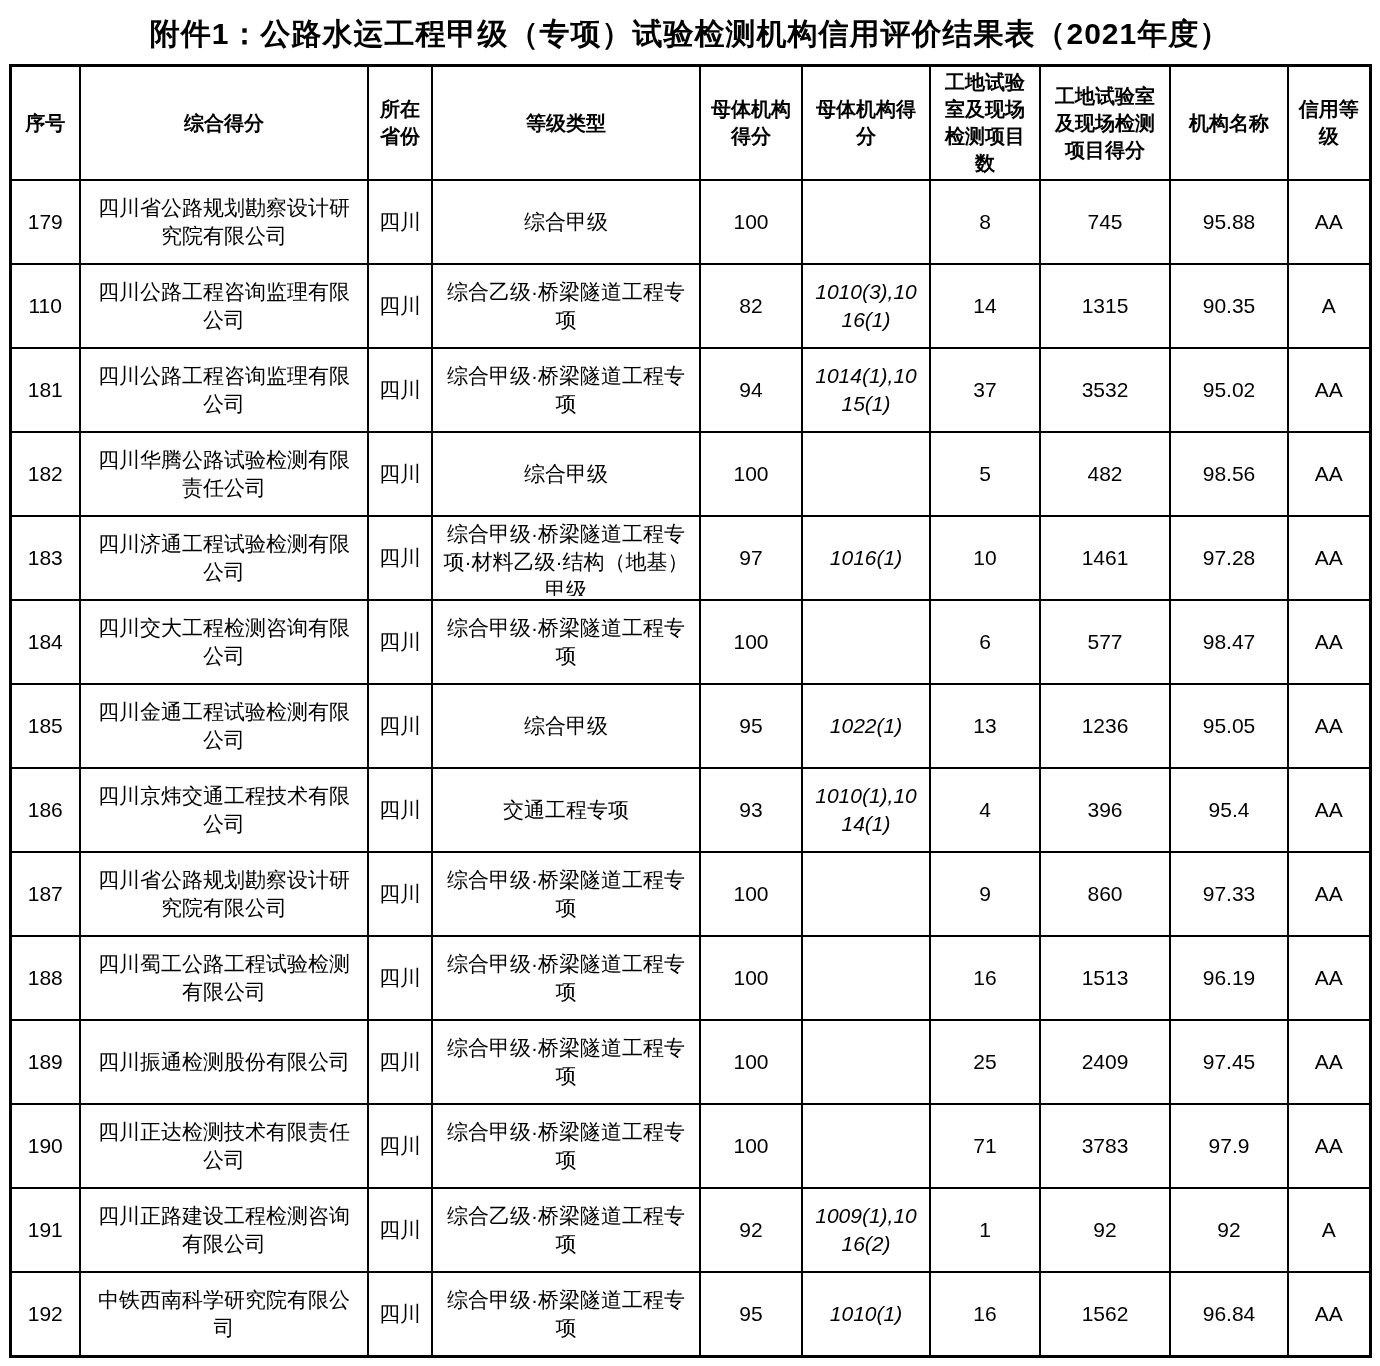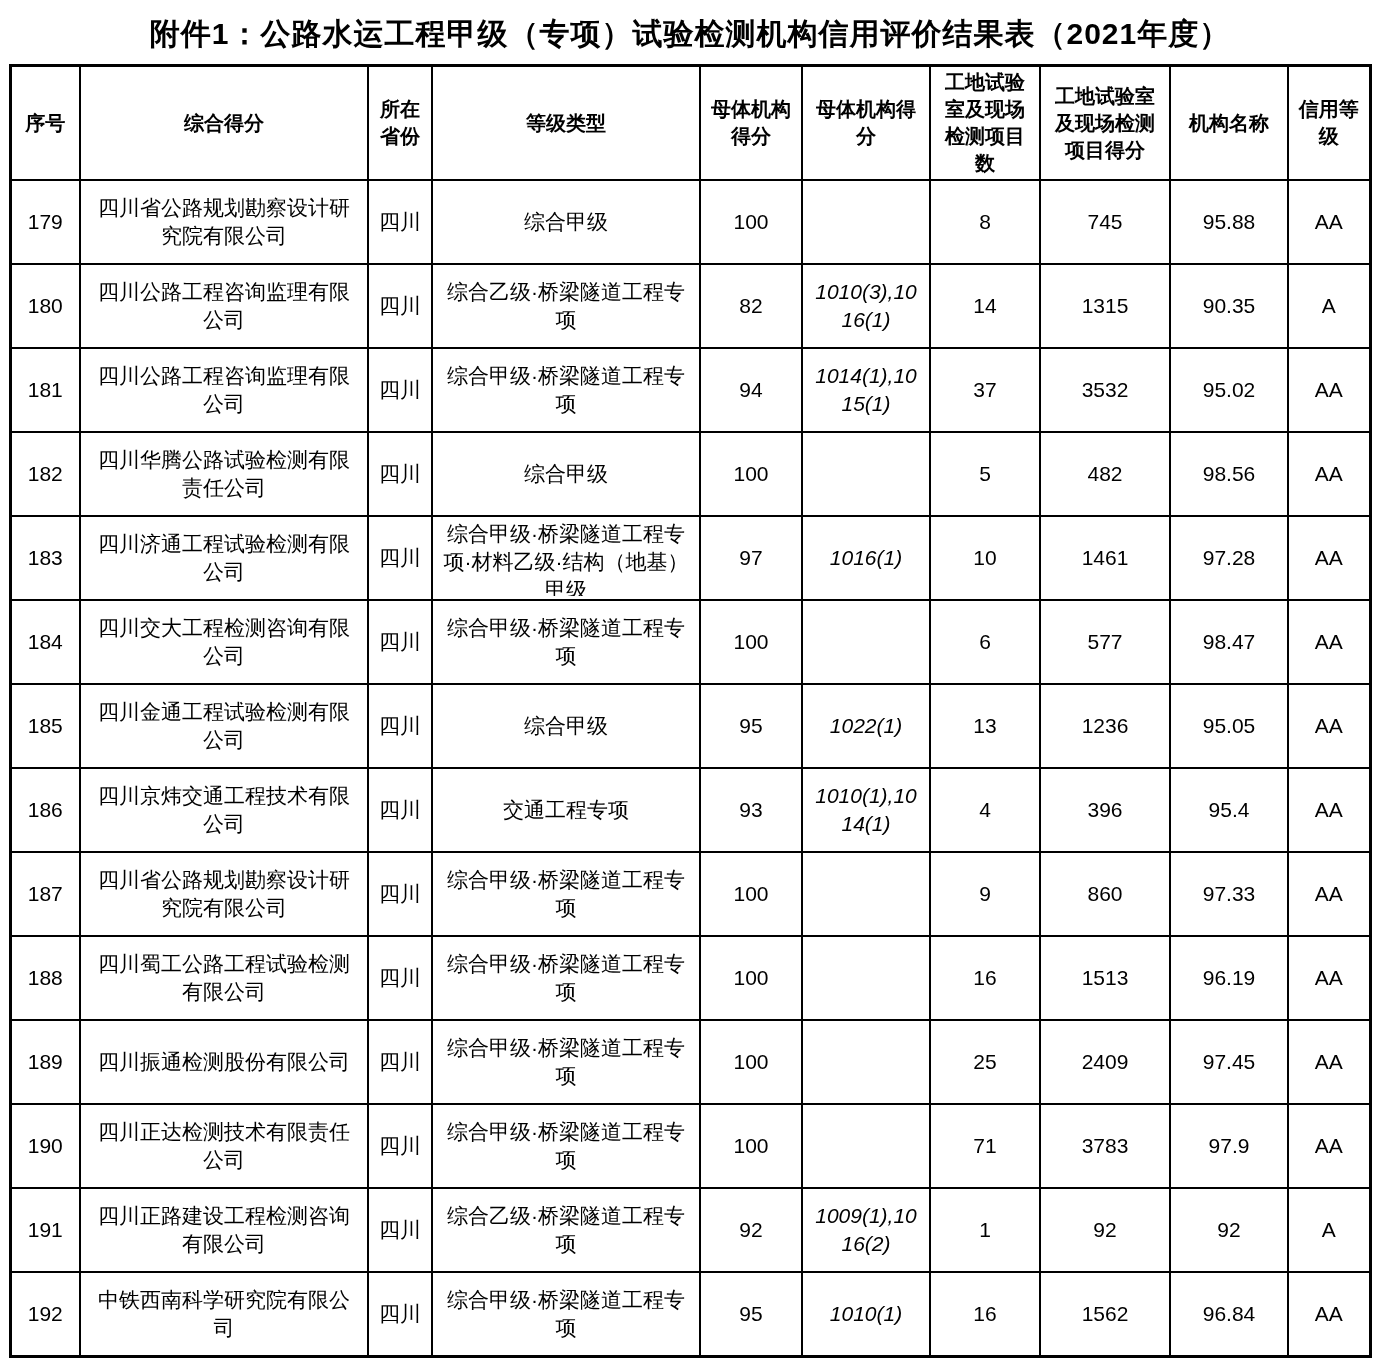--- a/index.html
+++ b/index.html
@@ -147,21 +147,21 @@
           </td>
           <td data-name="cell-overall_score">
             <div class="clip">95.88</div>
           </td>
           <td data-name="cell-credit_rating">
             <div class="clip">AA</div>
           </td>
         </tr>
         <tr data-name="table-row">
           <td data-name="cell-serial">
-            <div class="clip">180</div>
+            <div class="clip">110</div>
           </td>
           <td data-name="cell-name">
             <div class="clip">四川公路工程咨询监理有限公司</div>
           </td>
           <td data-name="cell-province">
             <div class="clip">四川</div>
           </td>
           <td data-name="cell-grade_type">
             <div class="clip">综合乙级·桥梁隧道工程专项</div>
           </td>

